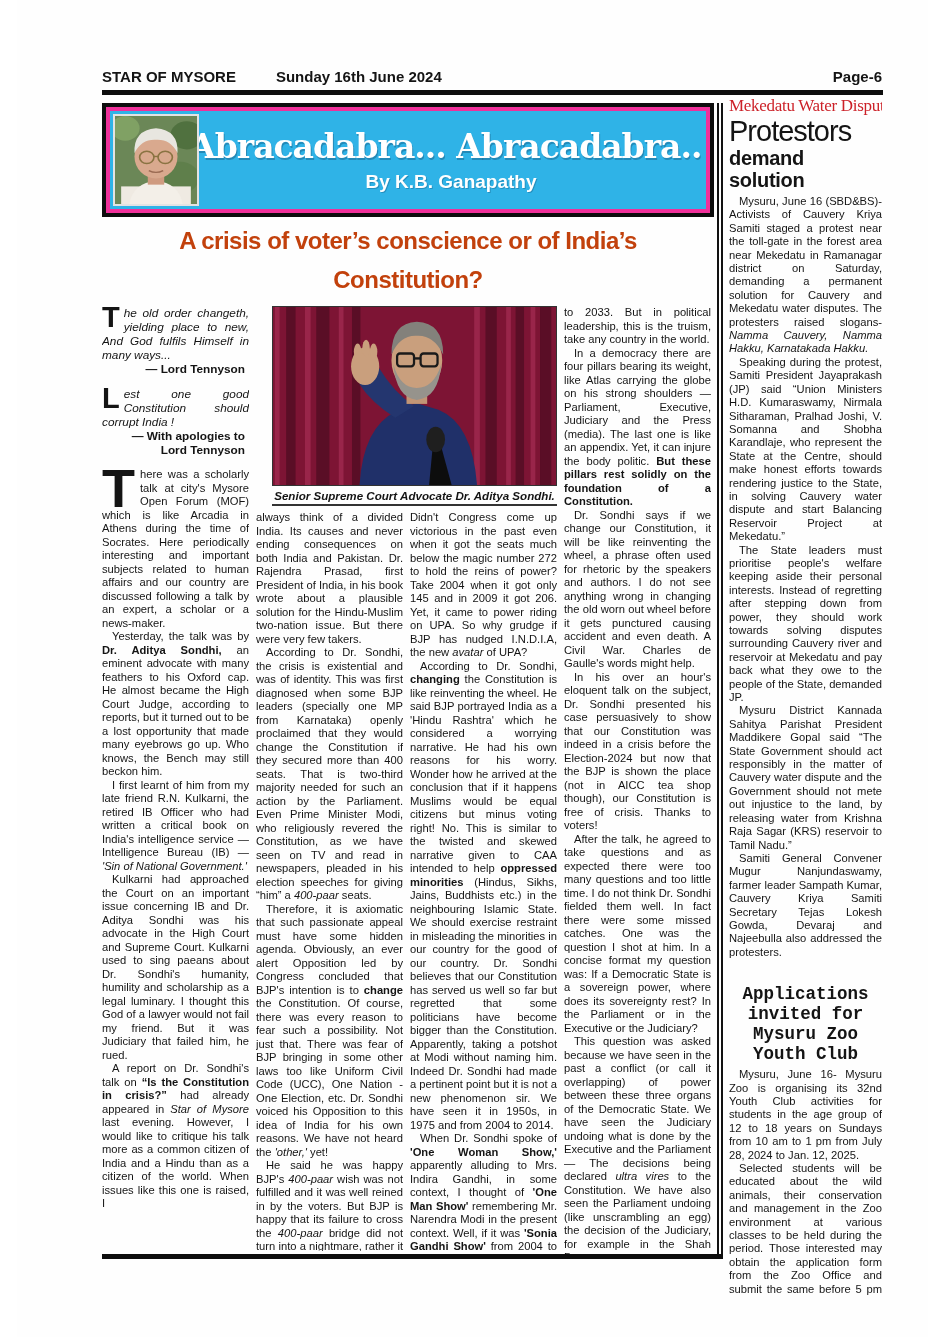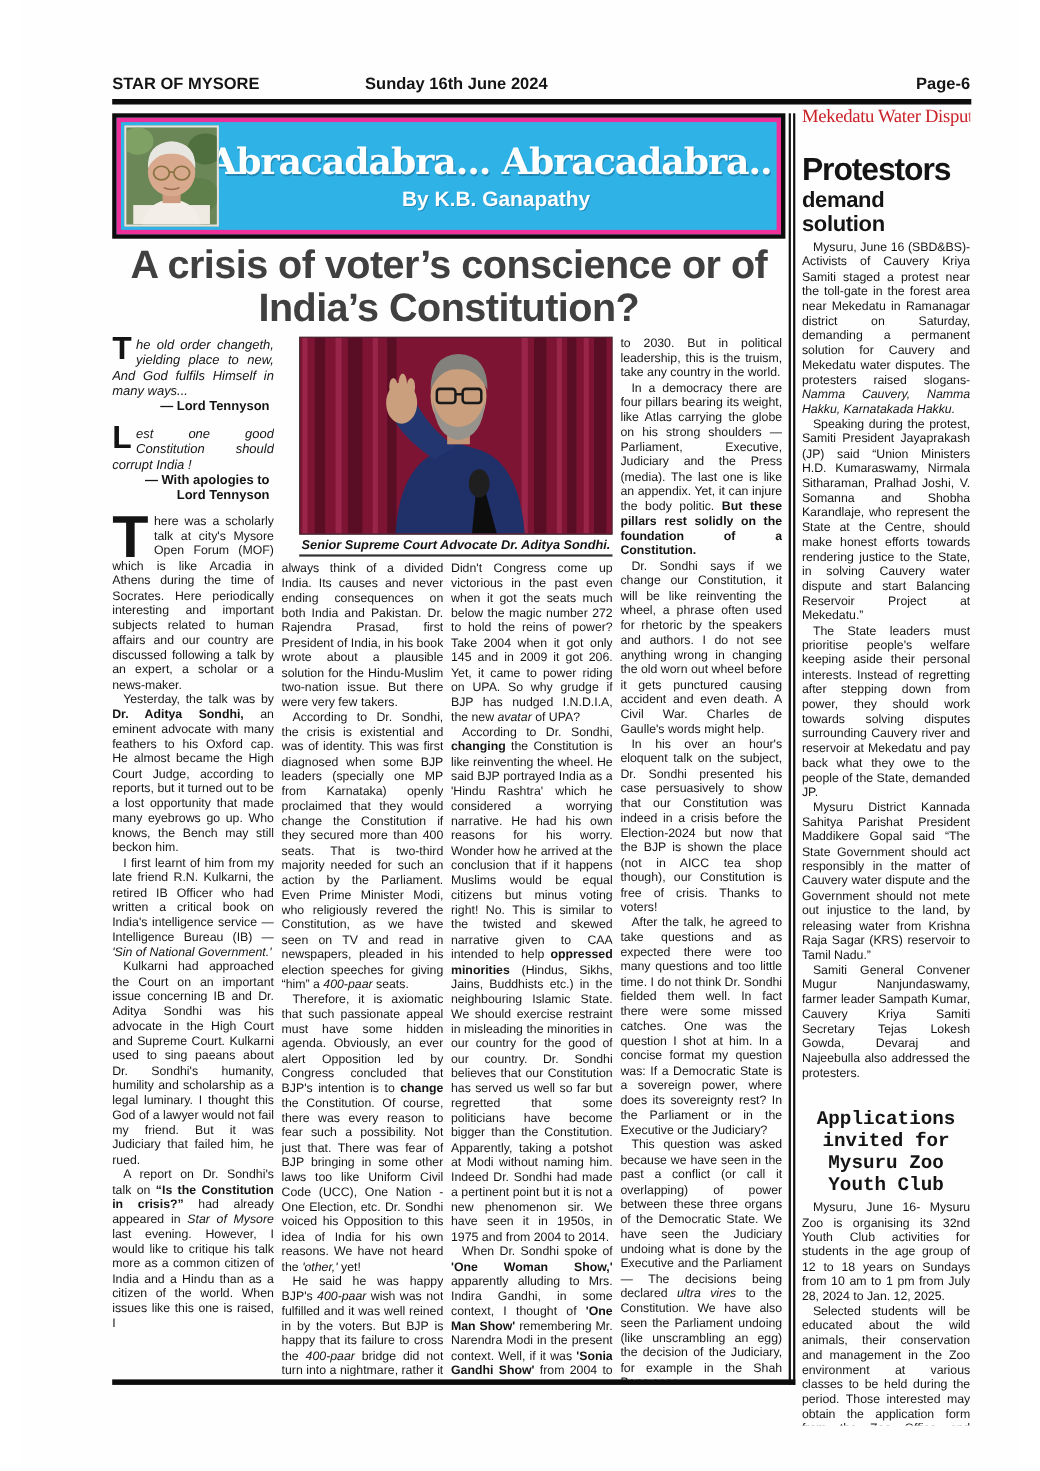--- a/index.html
+++ b/index.html
@@ -5,39 +5,39 @@
   * { margin:0; padding:0; box-sizing:border-box; }
   html,body { background:#ffffff; }
   .page {
     position:relative; width:911px; height:1337px; margin:0 auto;
     background:#fefefe; color:#141414;
     font-family:"Liberation Sans", sans-serif; overflow:hidden;
   }
   
   .masthead { position:absolute; left:85px; top:68px; width:780px;
     display:flex; align-items:baseline; font-weight:bold; font-size:15px; }
-  .masthead .date { margin-left:96px;text-align:center; }
+  .masthead .date { margin-left:40px;text-align:center; }
   .masthead .pageno { margin-left:auto;padding-left:24px; }
   .header-rule { position:absolute; left:85px; top:90px; width:781px; height:5px; background:#0d0d0d; }
   
   .banner { position:absolute; left:85px; top:103px; width:612px; height:114px;
     background:#0d0d0d; padding:4px; }
   .banner-inner { width:100%; height:100%; border:4px solid #f0309a; background:#2fb3e7;
     display:flex; align-items:stretch; padding:3px; }
   .banner-photo { flex:0 0 86px; width:86px; border:2px solid #e3e3e3; background:#6b8757; }
   .banner-photo svg { display:block; width:100%; height:100%; }
   .banner-text { flex:1; display:flex; flex-direction:column; justify-content:center;
     align-items:center; color:#fff; overflow:hidden; }
   .banner-title { font-family:"DejaVu Serif", serif; font-weight:bold; font-size:33px;
     letter-spacing:-1px; white-space:nowrap; text-shadow:1px 2px 0 rgba(15,60,95,.35); }
   .banner-byline { font-size:19px; font-weight:bold; margin-top:5px;
     text-shadow:1px 1px 0 rgba(15,60,95,.3); }
   
   .headline { position:absolute; left:85px; top:221px; width:612px; text-align:center;
-    font-size:36px; line-height:39px; font-weight:bold; color:#404040; letter-spacing:-.5px; }
+    font-size:24px; line-height:39px; font-weight:bold; color:#c2410c; letter-spacing:-.5px; }
   
   .body-cols { position:absolute; left:85px; top:306px; width:613px; display:flex; gap:7px; }
   .col { width:147px; flex:0 0 147px; height:950px; overflow:hidden;
     font-size:11.2px; line-height:13.5px; text-align:justify; }
   .mid { width:301px; flex:0 0 301px; height:950px; overflow:hidden; }
   .two-cols { display:flex; gap:7px; height:740px; overflow:hidden; }
   .icol { width:147px; flex:0 0 147px; overflow:hidden;
     font-size:11.2px; line-height:13.5px; text-align:justify; }
   p.ind { text-indent:10px; }
   .quote { font-style:italic; font-size:11.8px; line-height:14px; margin-bottom:11px; }
@@ -53,21 +53,21 @@
   .caption { font-size:11.6px; font-weight:bold; font-style:italic; text-align:center;
     padding:3px 0 2px; border-bottom:2px solid #333; }
   
   .vrule { position:absolute; left:700px; top:103px; height:1156px; width:6px;
     border-left:2px solid #111; border-right:2px solid #111; }
   .bottom-rule { position:absolute; left:85px; top:1254px; width:621px; height:5px; background:#0d0d0d; }
   
   .sidebar { position:absolute; left:712px; top:96px; width:153px; height:1200px; overflow:hidden; }
   .kicker { font-family:"Liberation Serif", serif; color:#cc2128; font-size:17px;
     letter-spacing:-.3px; white-space:nowrap; }
-  .sb-title { font-size:29px; font-weight:bold; letter-spacing:-1px; line-height:31px; white-space:nowrap;margin-top:24px; }
+  .sb-title { font-size:29px; font-weight:normal; letter-spacing:-1px; line-height:31px; white-space:nowrap; }
   .sb-sub { font-size:20px; font-weight:bold; line-height:22px; letter-spacing:-.3px; margin-bottom:4px; }
   .sidebar p { font-size:11.2px; line-height:13.4px; text-align:justify; text-indent:10px; }
   .zoo-title { font-size:17.5px; font-weight:bold; text-align:center; line-height:20px;
     margin:25px 4px 4px;font-family:Liberation Mono, monospace; }
 </style>
 </head>
 <body>
 
 <div class="page">
 
@@ -178,21 +178,21 @@
 
         <div class="icol">
           <p>Didn't Congress come up victorious in the past even when it got the seats much below the magic number 272 to hold the reins of power? Take 2004 when it got only 145 and in 2009 it got 206. Yet, it came to power riding on UPA. So why grudge if BJP has nudged I.N.D.I.A, the new <i>avatar</i> of UPA?</p>
           <p class="ind">According to Dr. Sondhi, <b>changing</b> the Constitution is like reinventing the wheel. He said BJP portrayed India as a 'Hindu Rashtra' which he considered a worrying narrative. He had his own reasons for his worry. Wonder how he arrived at the conclusion that if it happens Muslims would be equal citizens but minus voting right! No. This is similar to the twisted and skewed narrative given to CAA intended to help <b>oppressed minorities</b> (Hindus, Sikhs, Jains, Buddhists etc.) in the neighbouring Islamic State. We should exercise restraint in misleading the minorities in our country for the good of our country. Dr. Sondhi believes that our Constitution has served us well so far but regretted that some politicians have become bigger than the Constitution. Apparently, taking a potshot at Modi without naming him. Indeed Dr. Sondhi had made a pertinent point but it is not a new phenomenon sir. We have seen it in 1950s, in 1975 and from 2004 to 2014.</p>
           <p class="ind">When Dr. Sondhi spoke of <b>'One Woman Show,'</b> apparently alluding to Mrs. Indira Gandhi, in some context, I thought of <b>'One Man Show'</b> remembering Mr. Narendra Modi in the present context. Well, if it was <b>'Sonia Gandhi Show'</b> from 2004 to 2013, it was  from 2014</p>
         </div>
       </div>
     </div>
 
     <div class="col">
-      <p>to 2030. But in political leadership, this is the truism, take any country in the world.</p>
+      <p>to 2033. But in political leadership, this is the truism, take any country in the world.</p>
       <p class="ind">In a democracy there are four pillars bearing its weight, like Atlas carrying the globe on his strong shoulders — Parliament, Executive, Judiciary and the Press (media). The last one is like an appendix. Yet, it can injure the body politic. <b>But these pillars rest solidly on the foundation of a Constitution.</b></p>
       <p class="ind">Dr. Sondhi says if we change our Constitution, it will be like reinventing the wheel, a phrase often used for rhetoric by the speakers and authors. I do not see anything wrong in changing the old worn out wheel before it gets punctured causing accident and even death. A Civil War. Charles de Gaulle's words might help.</p>
       <p class="ind">In his over an hour's eloquent talk on the subject, Dr. Sondhi presented his case persuasively to show that our Constitution was indeed in a crisis before the Election-2024 but now that the BJP is shown the place (not in AICC tea shop though), our Constitution is free of crisis. Thanks to voters!</p>
       <p class="ind">After the talk, he agreed to take questions and as expected there were too many questions and too little time. I do not think Dr. Sondhi fielded them well. In fact there were some missed catches. One was the question I shot at him. In a concise format my question was: If a Democratic State is a sovereign power, where does its sovereignty rest? In the Parliament or in the Executive or the Judiciary?</p>
       <p class="ind">This question was asked because we have seen in the past a conflict (or call it overlapping) of power between these three organs of the Democratic State. We have seen the Judiciary undoing what is done by the Executive and the Parliament — The decisions being declared <i>ultra vires</i> to the Constitution. We have also seen the Parliament undoing (like unscrambling an egg) the decision of the Judiciary, for example in the Shah Bano case.</p>
 
     </div>
   </div>
 
   <div class="vrule"></div>

